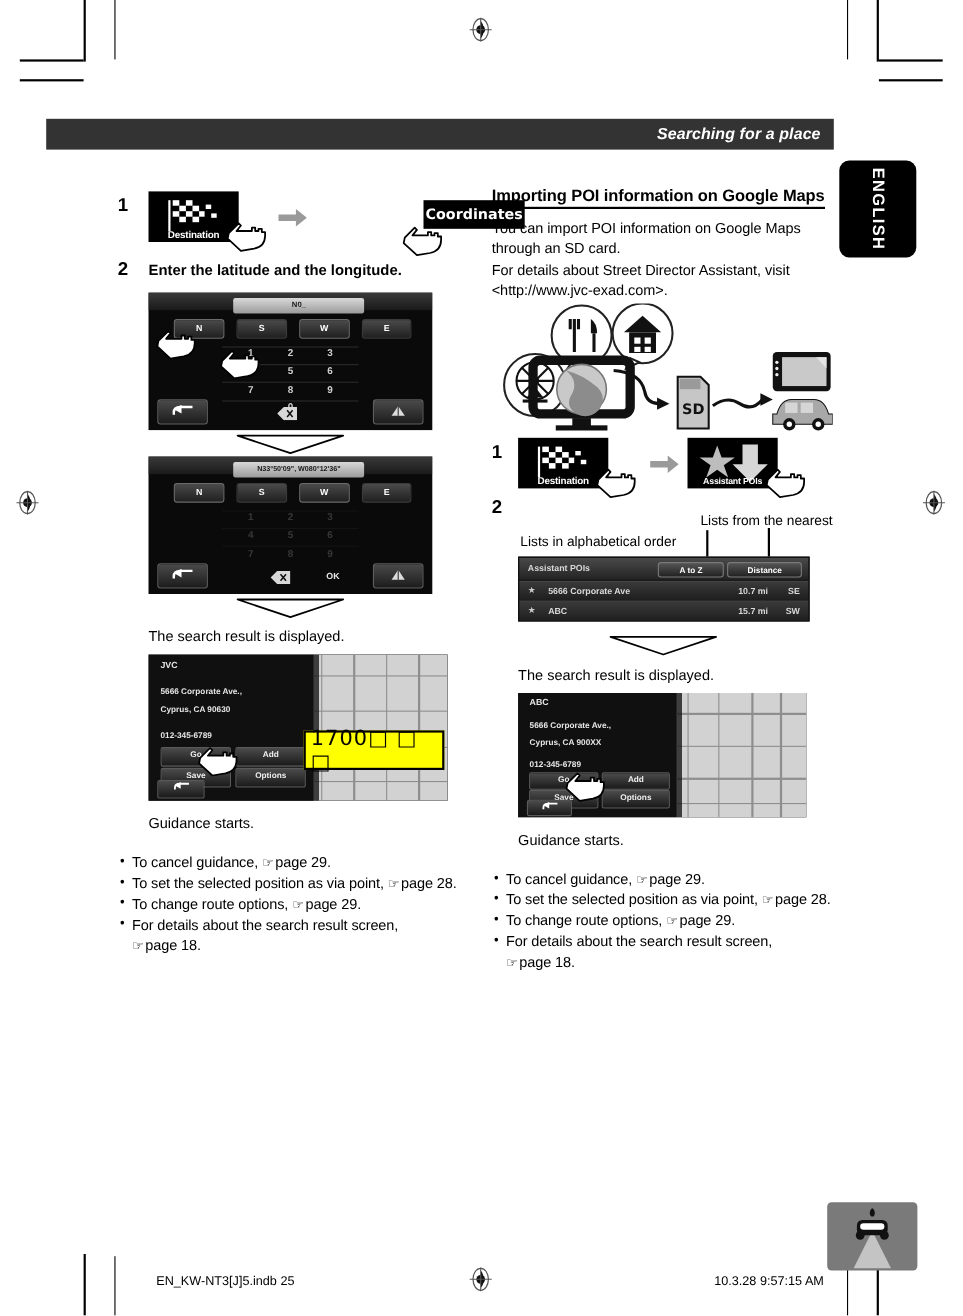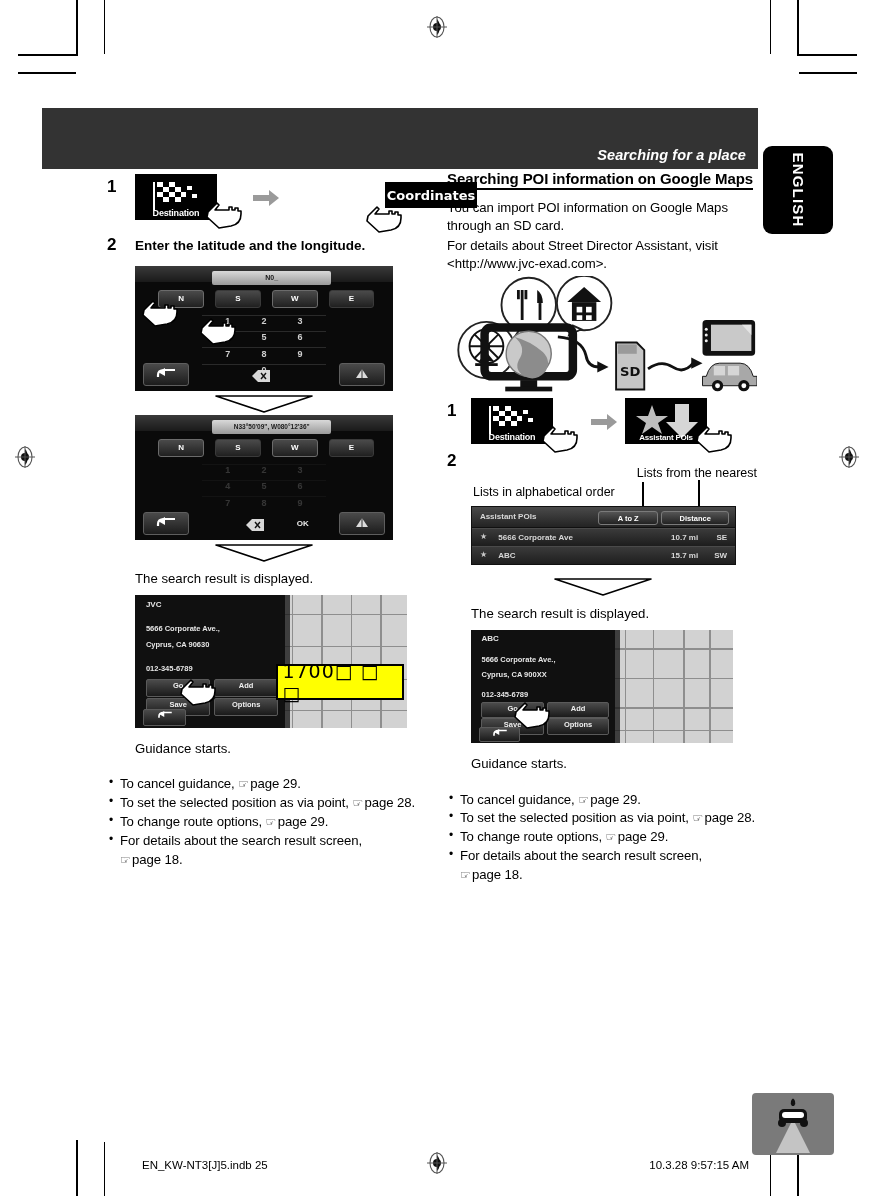--- a/index.html
+++ b/index.html
@@ -8,21 +8,21 @@
 
   
   .crop{position:absolute;background:#000;}
   .regmark{position:absolute;width:22px;height:22px;}
   .regmark svg{display:block;}
 
   
   #page{position:absolute;left:0;top:0;width:875px;height:1196px;}
 
   
-  #headerbar{position:absolute;left:42px;top:108px;width:716px;height:61px;
+  #headerbar{position:absolute;left:42px;top:108px;width:716px;height:28px;
              background:#333333;}
   #headerbar .ht{position:absolute;right:12px;bottom:6px;color:#fff;
              font-style:italic;font-weight:bold;font-size:14.5px;
              letter-spacing:.1px;}
   #langtab{position:absolute;left:763px;top:146px;width:70px;height:88px;
            background:#000;border-radius:9px;}
   #langtab span{position:absolute;left:50%;top:50%;
            transform:translate(-50%,-50%) rotate(90deg);
            color:#fff;font-weight:bold;font-size:15px;letter-spacing:1.2px;
            white-space:nowrap;}
@@ -419,21 +419,21 @@
       <li><span>To set the selected position as via point, </span><span class="hand-pt">☞ </span><span>page 28.</span></li>
       <li><span>To change route options, </span><span class="hand-pt">☞ </span><span>page 29.</span></li>
       <li><span>For details about the search result screen,</span></li>
       <li class="cont"><span class="hand-pt">☞ </span><span>page 18.</span></li>
     </ul>
   </div>
 
   <div class="col" id="colR">
 
 
-    <h2 class="sub">Searching POI information on Google Maps</h2>
+    <h2 class="sub">Importing POI information on Google Maps</h2>
 
     <p class="body">You can import POI information on Google Maps through an SD card.</p>
     <p class="body">For details about Street Director Assistant, visit &lt;http://www.jvc-exad.com&gt;.</p>
 
 
     
     <div style="position:relative;height:118px;margin-top:4px;">
       <svg width="310" height="118" viewBox="0 0 330 120">
 
         <g>

